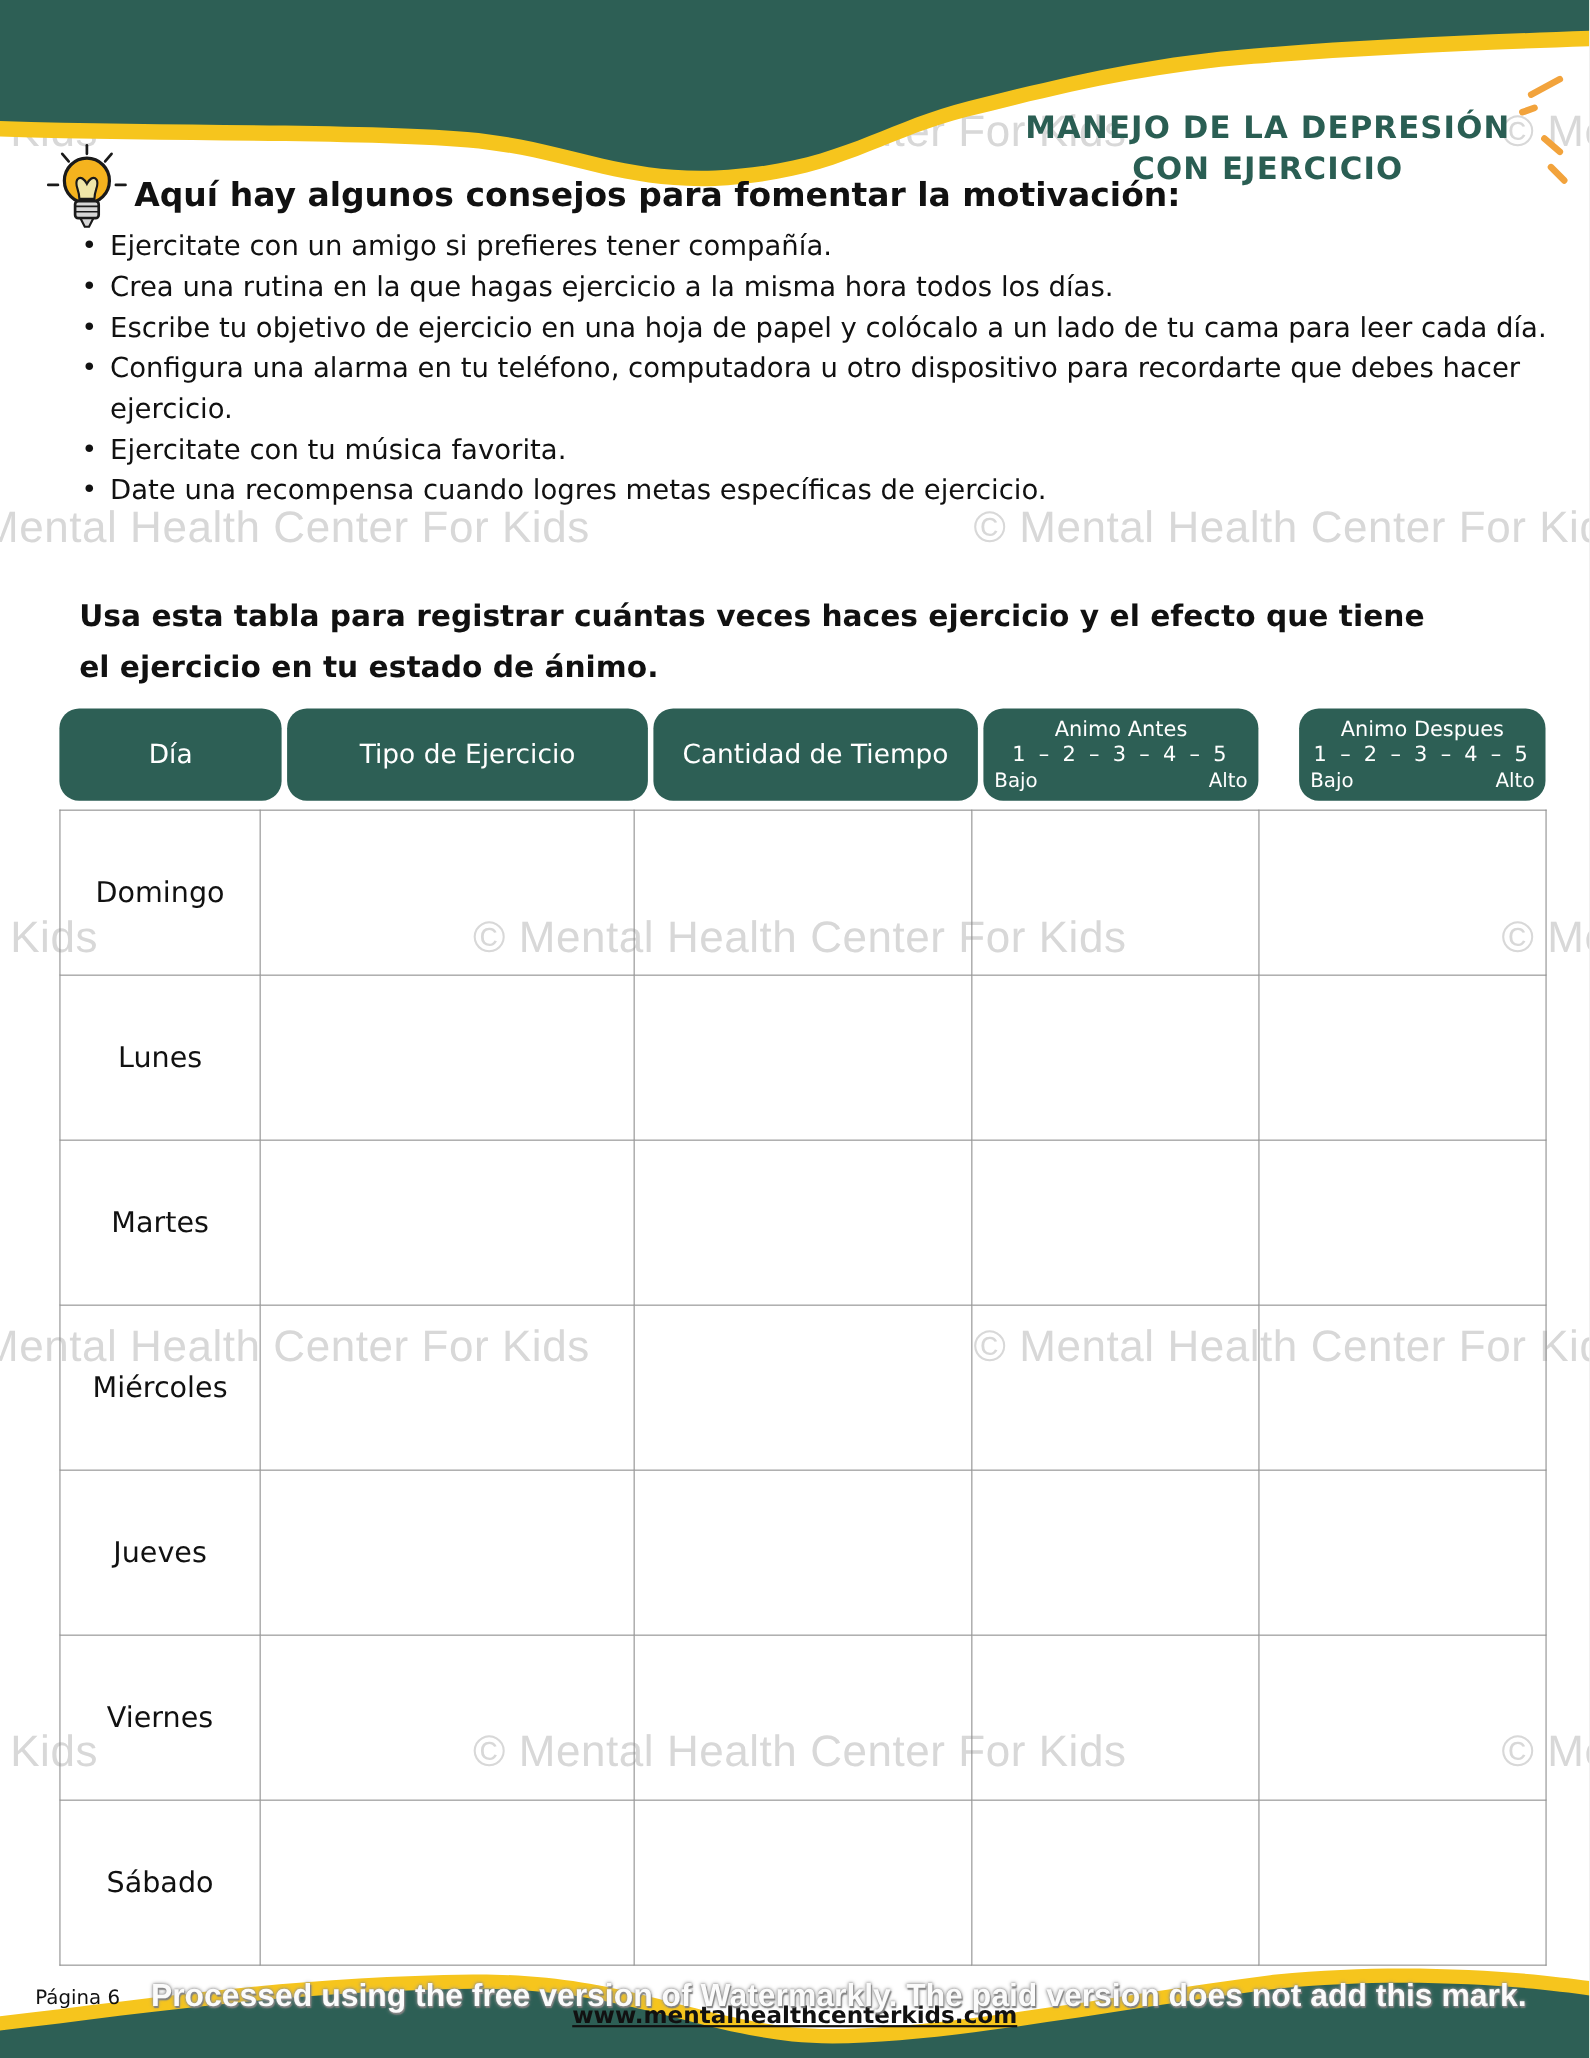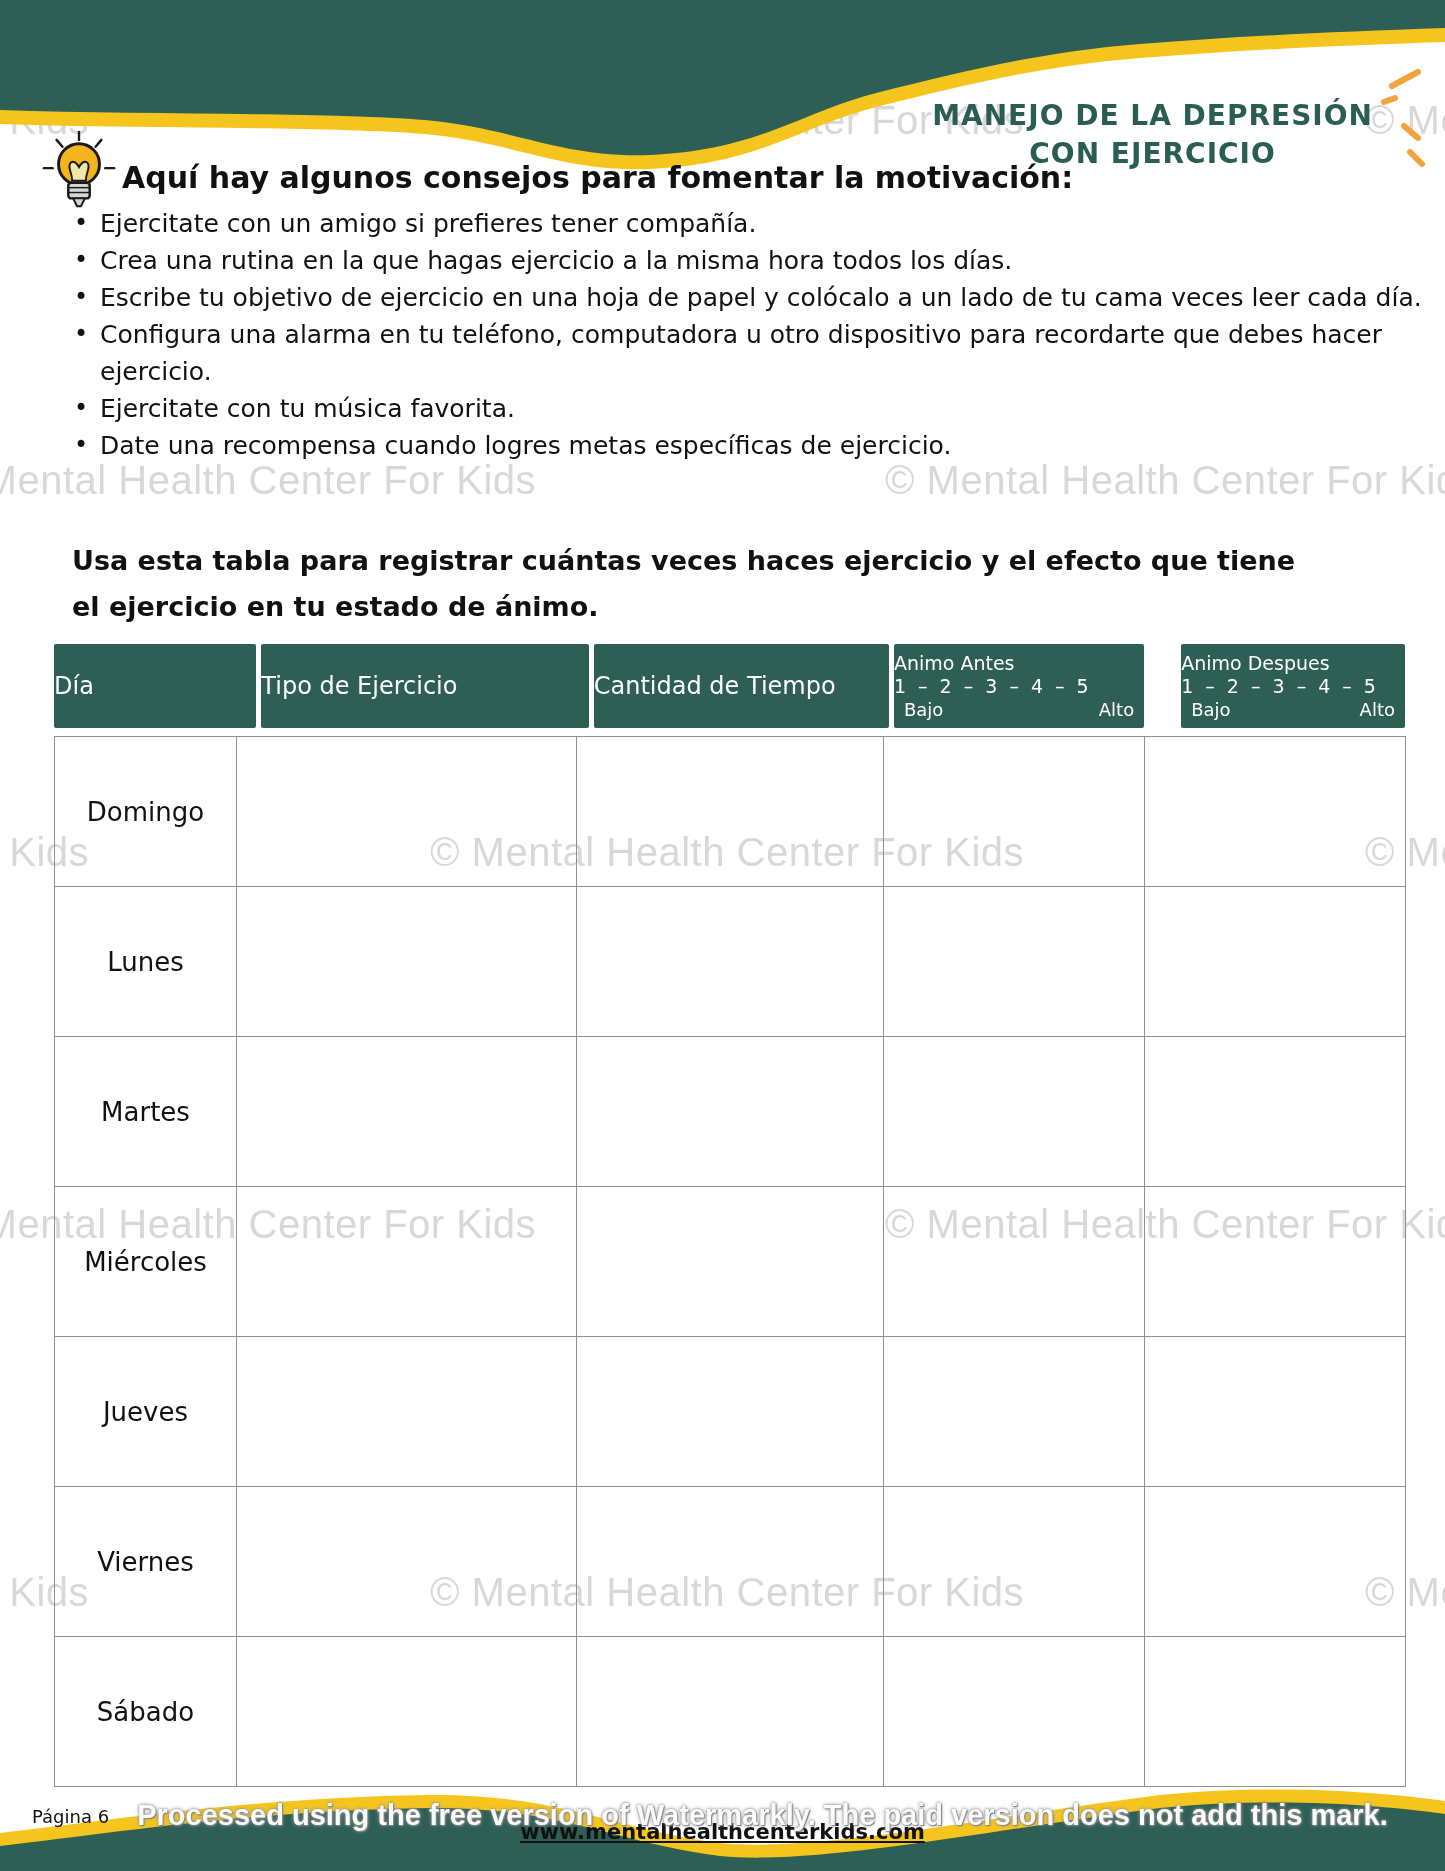--- a/index.html
+++ b/index.html
@@ -32,22 +32,22 @@
   .tips { top:205px; left:100px; width:1330px; margin:0; padding:0;
           list-style:none; font-size:25px; line-height:37px; }
   .tips li { position:relative; }
   .tips li::before { content:"\2022"; position:absolute; left:-26px; top:0; font-size:24px; }
 
   .table-intro { top:538px; left:72px; font-size:27px; font-weight:bold; line-height:46px; }
 
   
   .log-table { top:644px; left:54px; width:1351px; }
   .thead { display:flex; height:84px; }
-  .th { background:#2d5f55; color:#ffffff; border-radius:2px; margin-right:5px;
-        display:flex; flex-direction:column; justify-content:center;
+  .th { background:#2d5f55; color:#ffffff; border-radius:18px; margin-right:5px;
+        display:flex; flex-direction:column; align-items:center; justify-content:center;
         box-sizing:border-box; }
   .th:last-child { margin-right:0; }
   .th-day  { width:207px; } .th-type { width:335px; } .th-time { width:302px; }
   .th-mood { width:256px; } .th-mood.last { width:229px;margin-left:32px; }
   .th-label { font-size:24px; }
   .mood-title { font-size:19px; line-height:23px; }
   .mood-scale { font-size:19px; line-height:23px; letter-spacing:3px; }
   .mood-range { width:100%; display:flex; justify-content:space-between;
                 box-sizing:border-box; padding:0 10px; font-size:18px; line-height:23px; }
 
@@ -121,21 +121,21 @@
     <line x1="29" y1="60" x2="51" y2="60" stroke="#1a1a1a" stroke-width="1.5"></line>
     <line x1="29" y1="65" x2="51" y2="65" stroke="#1a1a1a" stroke-width="1.5"></line>
     <path d="M34,71 L46,71 L42,79 L38,79 Z" fill="#D6D6D6" stroke="#1a1a1a" stroke-width="2"></path>
   </svg>
 
   <div class="content heading">Aquí hay algunos consejos para fomentar la motivación:</div>
 
   <ul class="content tips">
     <li>Ejercitate con un amigo si prefieres tener compañía.</li>
     <li>Crea una rutina en la que hagas ejercicio a la misma hora todos los días.</li>
-    <li>Escribe tu objetivo de ejercicio en una hoja de papel y colócalo a un lado de tu cama veces leer cada día.</li>
+    <li>Escribe tu objetivo de ejercicio en una hoja de papel y colócalo a un lado de tu cama para leer cada día.</li>
     <li>Configura una alarma en tu teléfono, computadora u otro dispositivo para recordarte que debes hacer ejercicio.</li>
     <li>Ejercitate con tu música favorita.</li>
     <li>Date una recompensa cuando logres metas específicas de ejercicio.</li>
   </ul>
 
   <div class="content table-intro">
     <div>Usa esta tabla para registrar cuántas veces haces ejercicio y el efecto que tiene</div>
     <div>el ejercicio en tu estado de ánimo.</div>
   </div>
 

